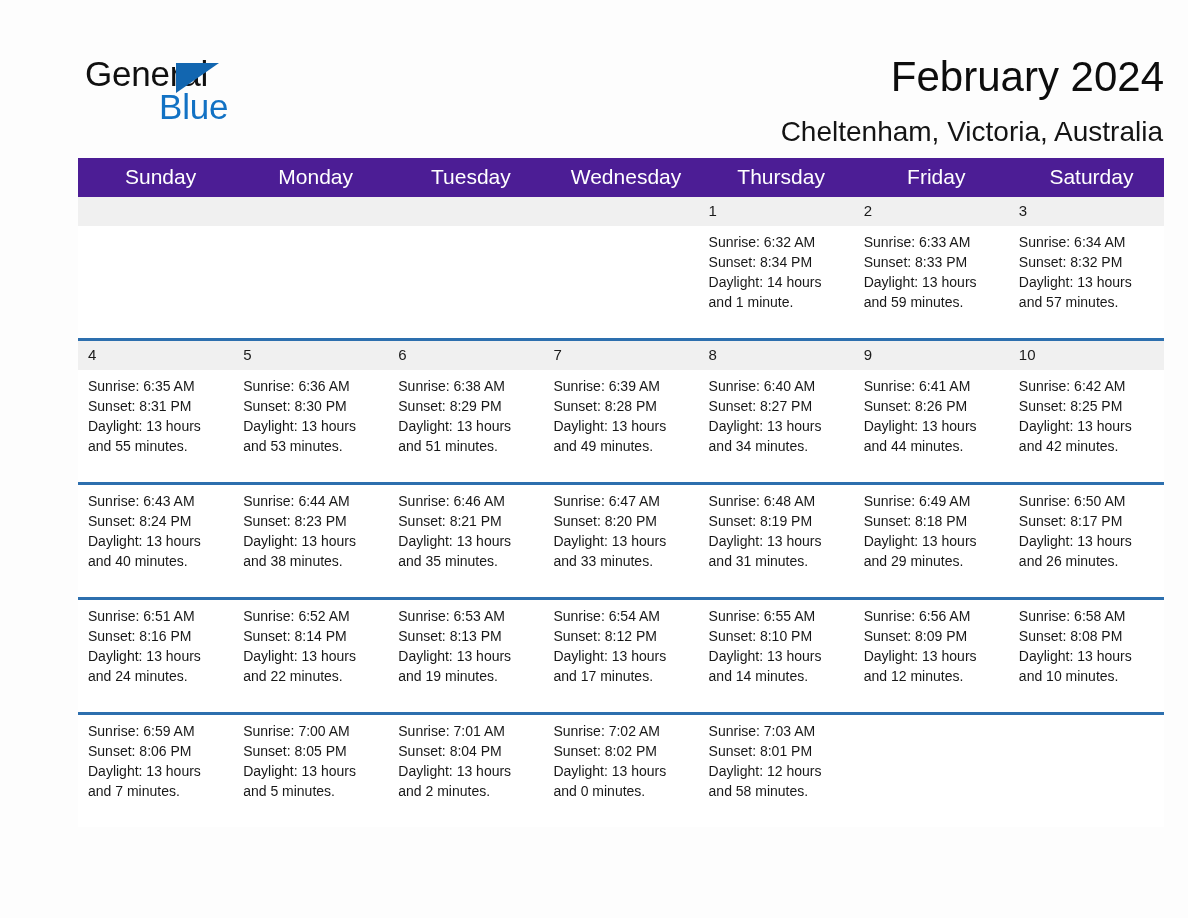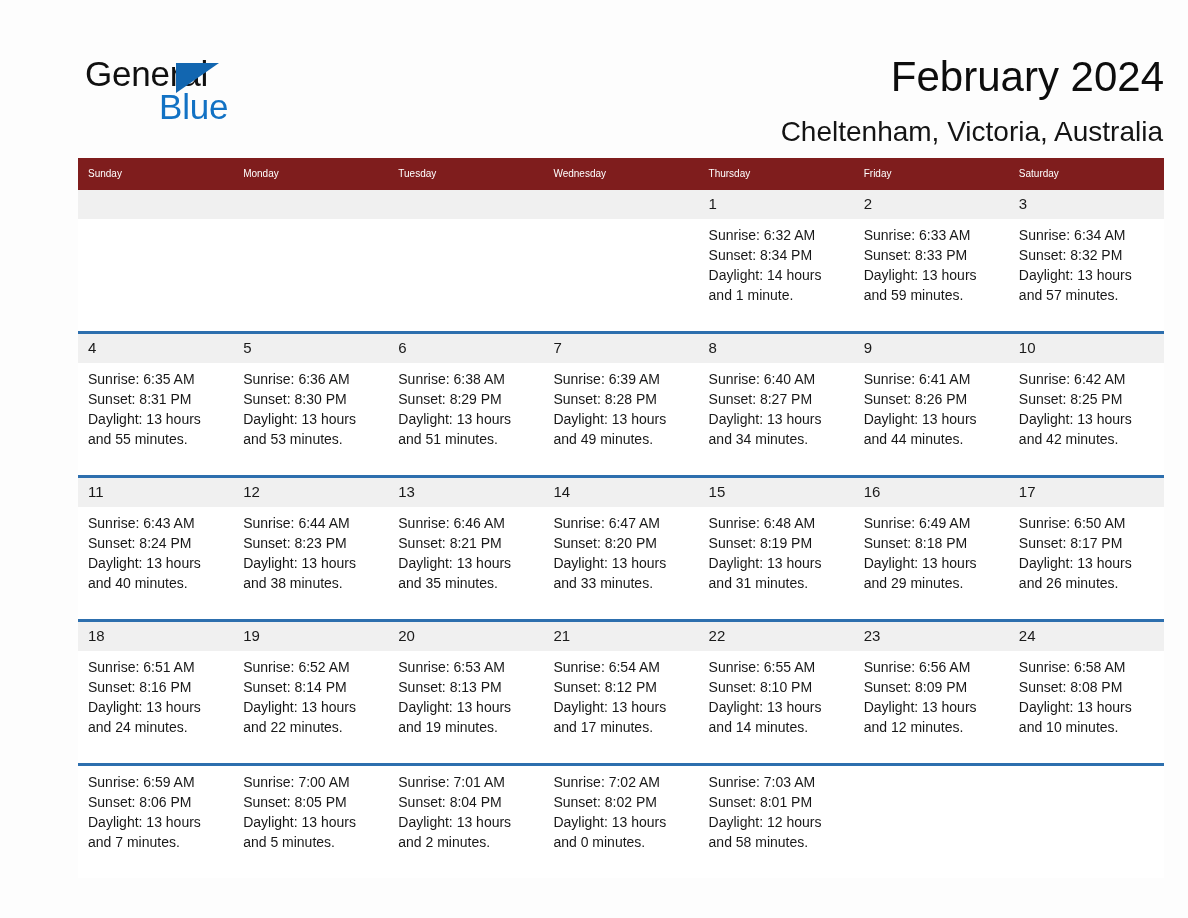--- a/index.html
+++ b/index.html
@@ -90,25 +90,25 @@
   
   .calendar {
     position: absolute;
     left: 50px;
     top: 158px;
     width: 1086px;
     border-collapse: collapse;
     table-layout: fixed;
   }
   .calendar th {
-    background: #7f1d1d;
+    background: #4c1d95;
     color: #ffffff;
-    font-size: 10px;
+    font-size: 21px;
     font-weight: normal;
-    text-align: left;
+    text-align: center;
     padding: 7px 0 8px 10px;
     height: 17px;
     vertical-align: middle;
   }
   .week-rule td {
     padding: 0;
     height: 3px;
     background: #2d6fae;
     line-height: 0;
     font-size: 0;
@@ -271,29 +271,20 @@
           <td>
             <span class="line">Sunrise: 6:42 AM</span>
             <span class="line">Sunset: 8:25 PM</span>
             <span class="line">Daylight: 13 hours</span>
             <span class="line">and 42 minutes.</span>
           </td>
         </tr>
         <tr class="week-rule">
           <td colspan="7"></td>
         </tr>
-        <tr class="daynum-row">
-          <td>11</td>
-          <td>12</td>
-          <td>13</td>
-          <td>14</td>
-          <td>15</td>
-          <td>16</td>
-          <td>17</td>
-        </tr>
         <tr class="info-row">
           <td>
             <span class="line">Sunrise: 6:43 AM</span>
             <span class="line">Sunset: 8:24 PM</span>
             <span class="line">Daylight: 13 hours</span>
             <span class="line">and 40 minutes.</span>
           </td>
           <td>
             <span class="line">Sunrise: 6:44 AM</span>
             <span class="line">Sunset: 8:23 PM</span>
@@ -326,29 +317,20 @@
           </td>
           <td>
             <span class="line">Sunrise: 6:50 AM</span>
             <span class="line">Sunset: 8:17 PM</span>
             <span class="line">Daylight: 13 hours</span>
             <span class="line">and 26 minutes.</span>
           </td>
         </tr>
         <tr class="week-rule">
           <td colspan="7"></td>
-        </tr>
-        <tr class="daynum-row">
-          <td>18</td>
-          <td>19</td>
-          <td>20</td>
-          <td>21</td>
-          <td>22</td>
-          <td>23</td>
-          <td>24</td>
         </tr>
         <tr class="info-row">
           <td>
             <span class="line">Sunrise: 6:51 AM</span>
             <span class="line">Sunset: 8:16 PM</span>
             <span class="line">Daylight: 13 hours</span>
             <span class="line">and 24 minutes.</span>
           </td>
           <td>
             <span class="line">Sunrise: 6:52 AM</span>

